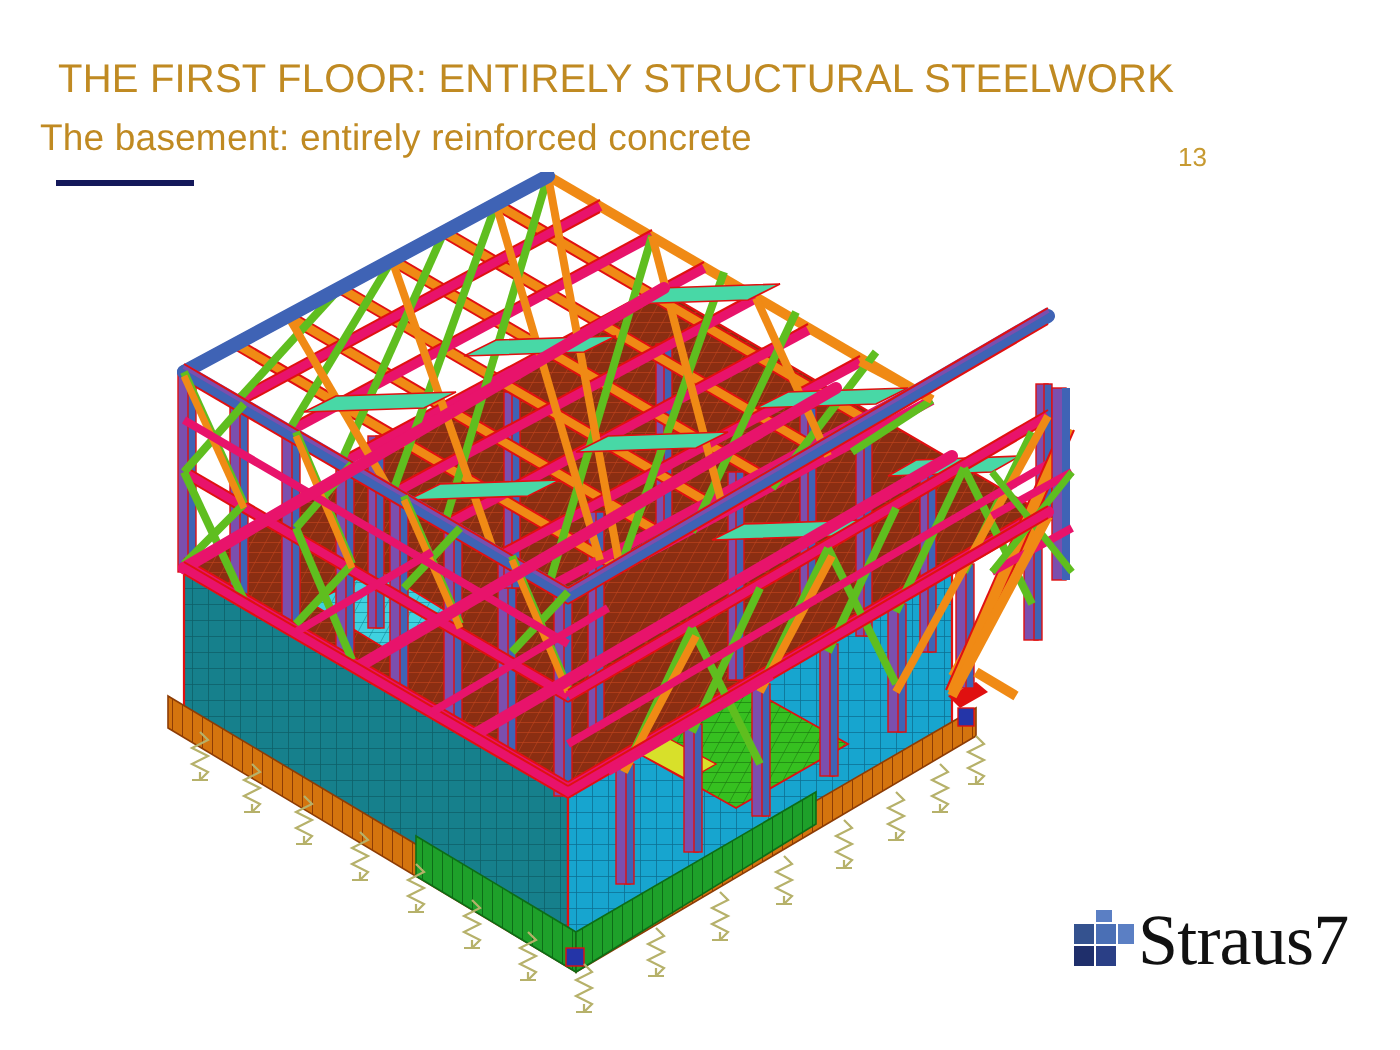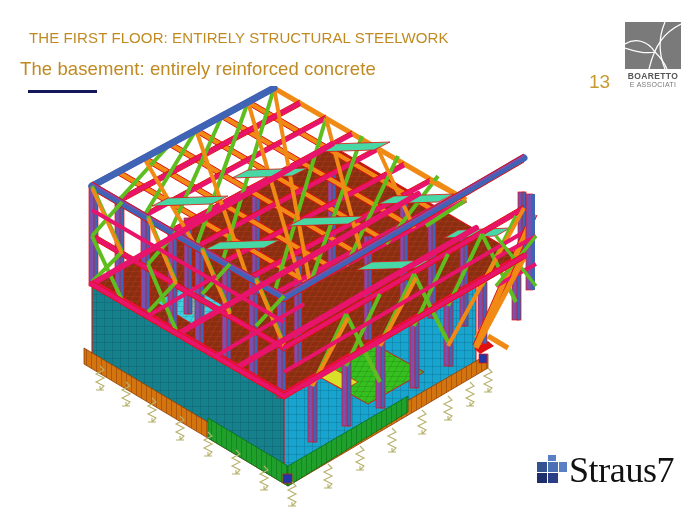--- a/index.html
+++ b/index.html
@@ -8,35 +8,35 @@
     background:#ffffff;
     font-family:"Liberation Sans", sans-serif;
     overflow:hidden;
     position:relative;
   }
   .slide{position:absolute;inset:0;width:700px;height:525px;background:#fff;}
 
   
   .title{
     position:absolute;left:29px;top:29px;
-    font-size:15px;letter-spacing:.1px;
+    font-size:20px;letter-spacing:.1px;
     color:#c08a22;white-space:nowrap;
   }
   .subtitle{
     position:absolute;left:20px;top:58px;
     font-size:18.5px;letter-spacing:.1px;
     color:#c08a22;white-space:nowrap;
   }
   .title-rule{
     position:absolute;left:28px;top:90px;
     width:69px;height:3px;background:#14185a;
   }
   .page-number{
     position:absolute;left:589px;top:71px;
-    font-size:19px;color:#c79a31;
+    font-size:13px;color:#c79a31;
   }
 
   
   .boaretto{position:absolute;left:625px;top:22px;width:56px;}
   .boaretto-mark{
     width:56px;height:47px;background:#7a7a7a;display:block;
   }
   .boaretto-name{
     margin-top:3px;
     font-size:8.5px;font-weight:bold;color:#555;
@@ -64,34 +64,20 @@
 </head>
 <body>
 
 <div class="slide">
 
   <div class="title">THE FIRST FLOOR: ENTIRELY STRUCTURAL STEELWORK</div>
   <div class="subtitle">The basement: entirely reinforced concrete</div>
   <div class="title-rule"></div>
   <div class="page-number">13</div>
 
-  <div class="boaretto">
-    <svg class="boaretto-mark" viewBox="0 0 56 47">
-      <rect x="0" y="0" width="56" height="47" fill="#7a7a7a"></rect>
-      <g fill="none" stroke="#ffffff" stroke-width="1.25">
-        <path d="M56 2 C40 10 30 22 24 47"></path>
-        <path d="M40 0 C34 14 33 30 40 47"></path>
-        <path d="M0 22 C10 16 22 18 30 30"></path>
-        <path d="M0 26 C12 30 22 32 30 30"></path>
-        <path d="M30 30 C36 36 40 42 42 47"></path>
-      </g>
-    </svg>
-    <div class="boaretto-name">BOARETTO</div>
-    <div class="boaretto-sub">E ASSOCIATI</div>
-  </div>
 
   <div class="straus7">
     <svg class="straus7-mark" viewBox="0 0 30 30">
       <rect x="0" y="7" width="10" height="10" fill="#34528f"></rect>
       <rect x="11" y="7" width="10" height="10" fill="#4a6fb5"></rect>
       <rect x="0" y="18" width="10" height="10" fill="#1f2f6b"></rect>
       <rect x="11" y="18" width="10" height="10" fill="#2a3f86"></rect>
       <rect x="11" y="0" width="8" height="6" fill="#5b7fc4"></rect>
       <rect x="22" y="7" width="8" height="10" fill="#5b7fc4"></rect>
     </svg>

